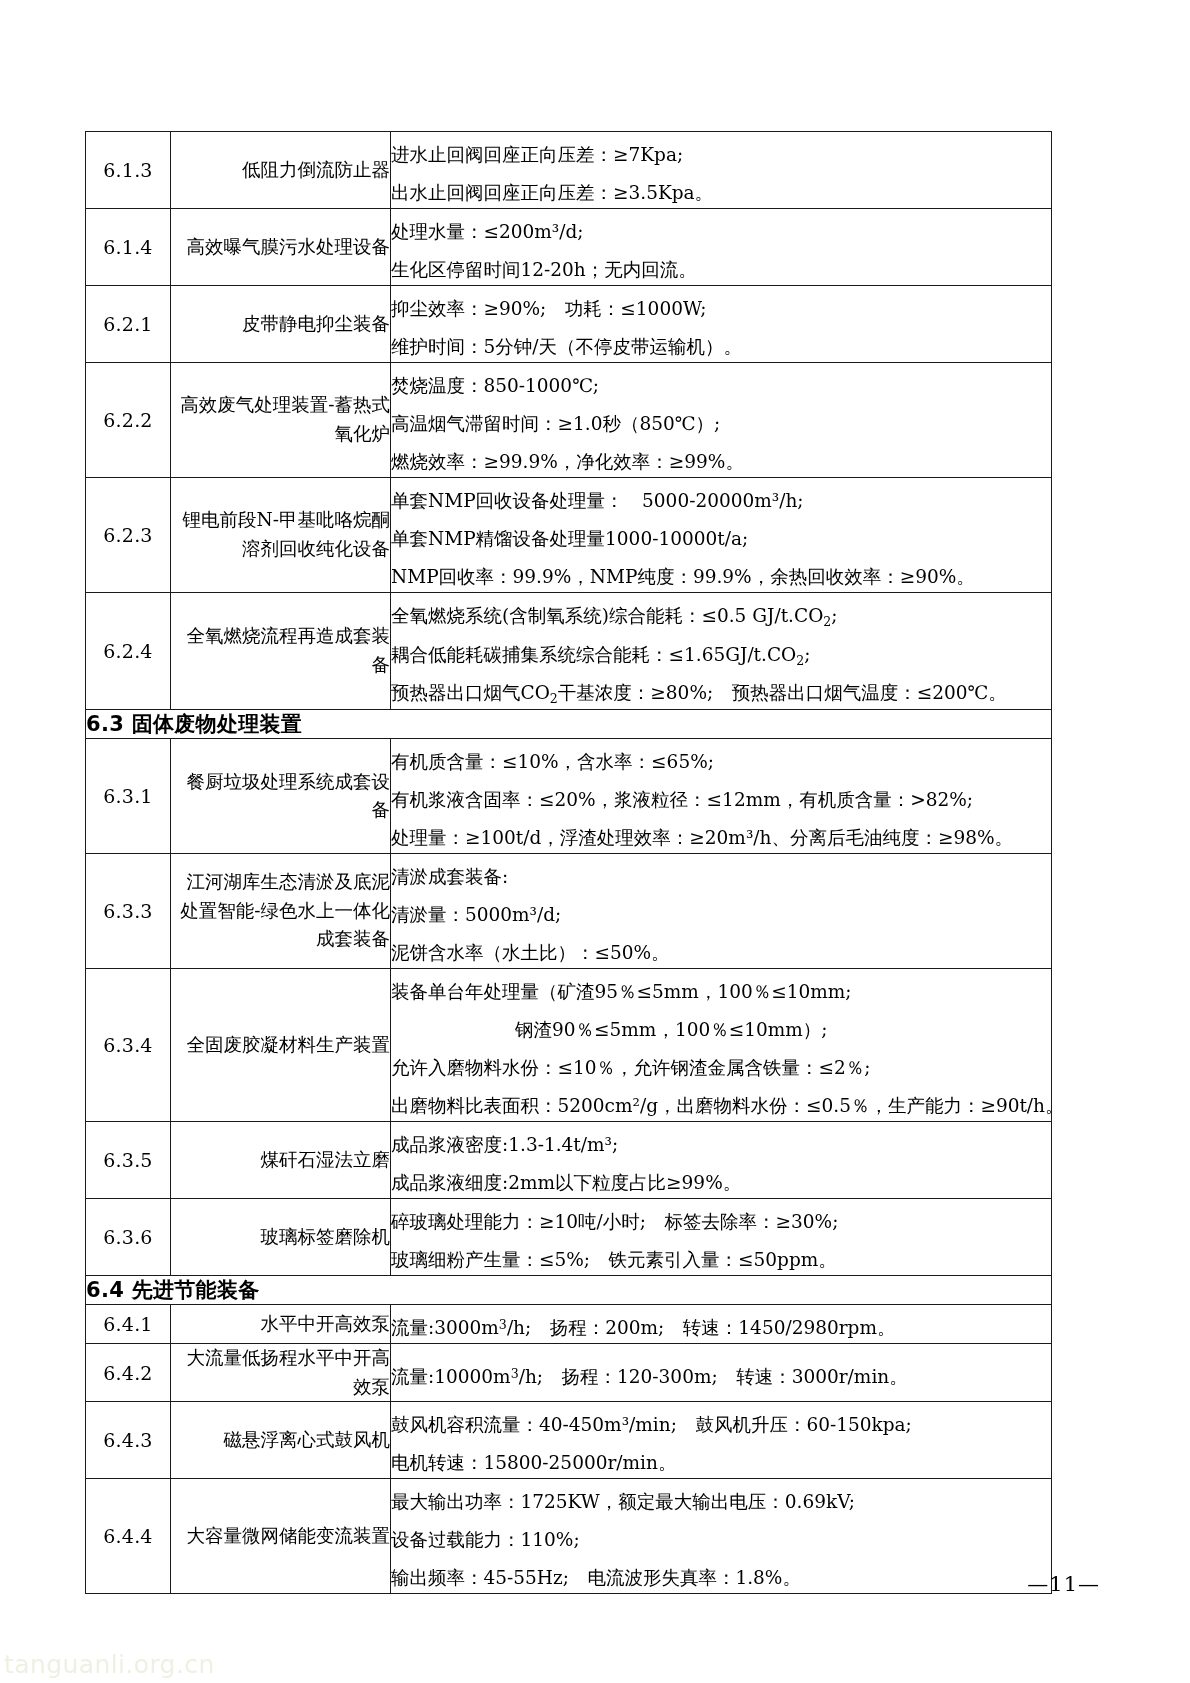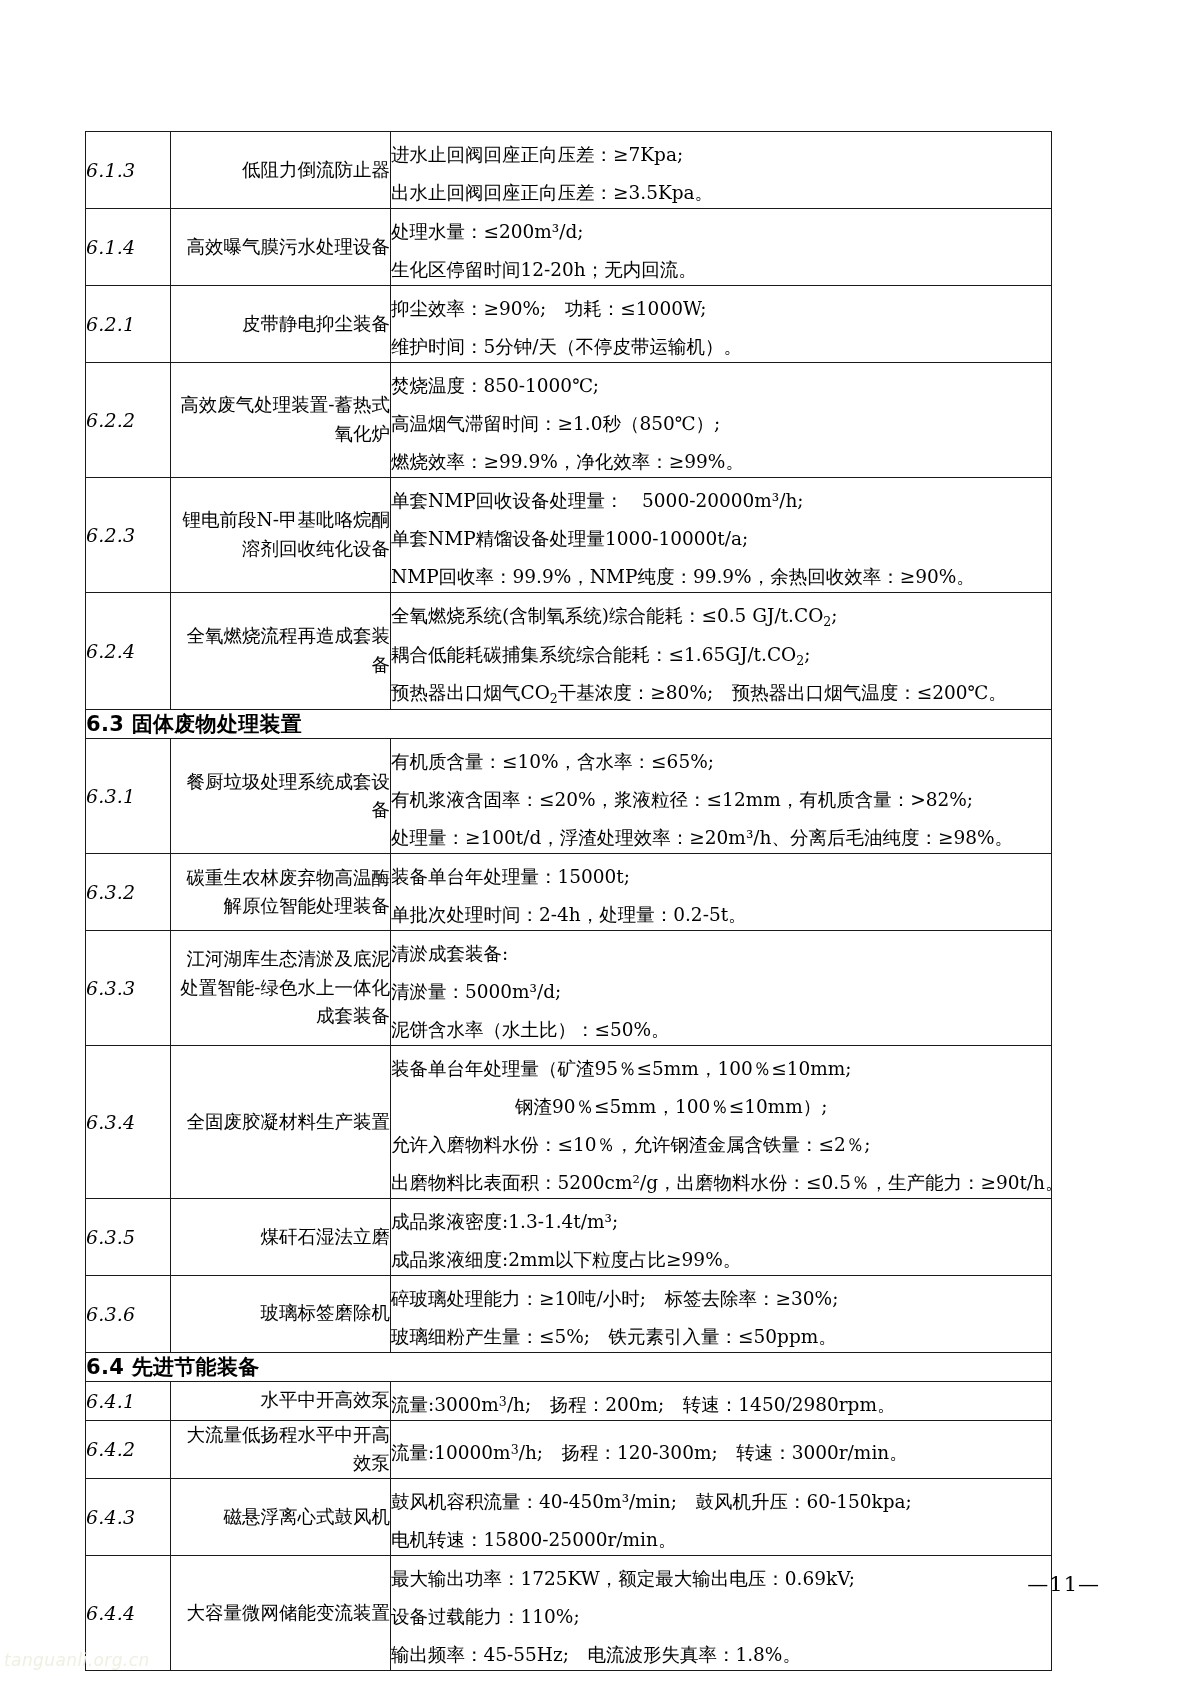--- a/index.html
+++ b/index.html
@@ -43,25 +43,25 @@
     vertical-align: middle;
     padding: 0;
     background: #ffffff;
   }
 
   col.c-code  { width: 85px;  }
   col.c-name  { width: 220px; }
   col.c-spec  { width: 661px; }
 
   .cell-code {
+    text-align: center;
     font-size: 19px;
     font-family: "DejaVu Serif", "Liberation Serif", serif;
     letter-spacing: 0.2px;
     padding: 10px 2px;
-    font-style: italic;
   }
 
   .cell-name {
     text-align: right;
     font-size: 18.5px;
     line-height: 1.55;
     padding: 12px 7px;
     font-family: "DejaVu Serif", "Liberation Serif", serif;
   }
 
@@ -107,26 +107,25 @@
     top: 1572px;
     font-size: 21px;
     letter-spacing: 1px;
     font-family: "DejaVu Serif", "Liberation Serif", serif;
   }
 
   .watermark {
     position: absolute;
     left: 4px;
     top: 1650px;
-    font-size: 17px;
+    font-size: 25px;
     color: #eef0e2;
     font-family: "DejaVu Sans", "Liberation Sans", sans-serif;
     letter-spacing: 0.4px;
     user-select: none;
-    font-style: italic;
   }
 </style>
 </head>
 <body>
 
 <div class="page">
 
   <div class="table-wrap">
     <table class="spec">
       <colgroup>
@@ -192,28 +191,20 @@
           <tr>
             <td class="cell-code">6.3.1</td>
             <td class="cell-name">餐厨垃圾处理系统成套设备</td>
             <td class="cell-spec">
               <div class="line">有机质含量：≤10%，含水率：≤65%;</div>
               <div class="line">有机浆液含固率：≤20%，浆液粒径：≤12mm，有机质含量：&gt;82%;</div>
               <div class="line">处理量：≥100t/d，浮渣处理效率：≥20m³/h、分离后毛油纯度：≥98%。</div>
             </td>
           </tr>
           <tr>
-            <td class="cell-code">6.3.2</td>
-            <td class="cell-name">碳重生农林废弃物高温酶解原位智能处理装备</td>
-            <td class="cell-spec">
-              <div class="line">装备单台年处理量：15000t;</div>
-              <div class="line">单批次处理时间：2-4h，处理量：0.2-5t。</div>
-            </td>
-          </tr>
-          <tr>
             <td class="cell-code">6.3.3</td>
             <td class="cell-name">江河湖库生态清淤及底泥处置智能-绿色水上一体化成套装备</td>
             <td class="cell-spec">
               <div class="line">清淤成套装备:</div>
               <div class="line">清淤量：5000m³/d;</div>
               <div class="line">泥饼含水率（水土比）：≤50%。</div>
             </td>
           </tr>
           <tr>
             <td class="cell-code">6.3.4</td>

